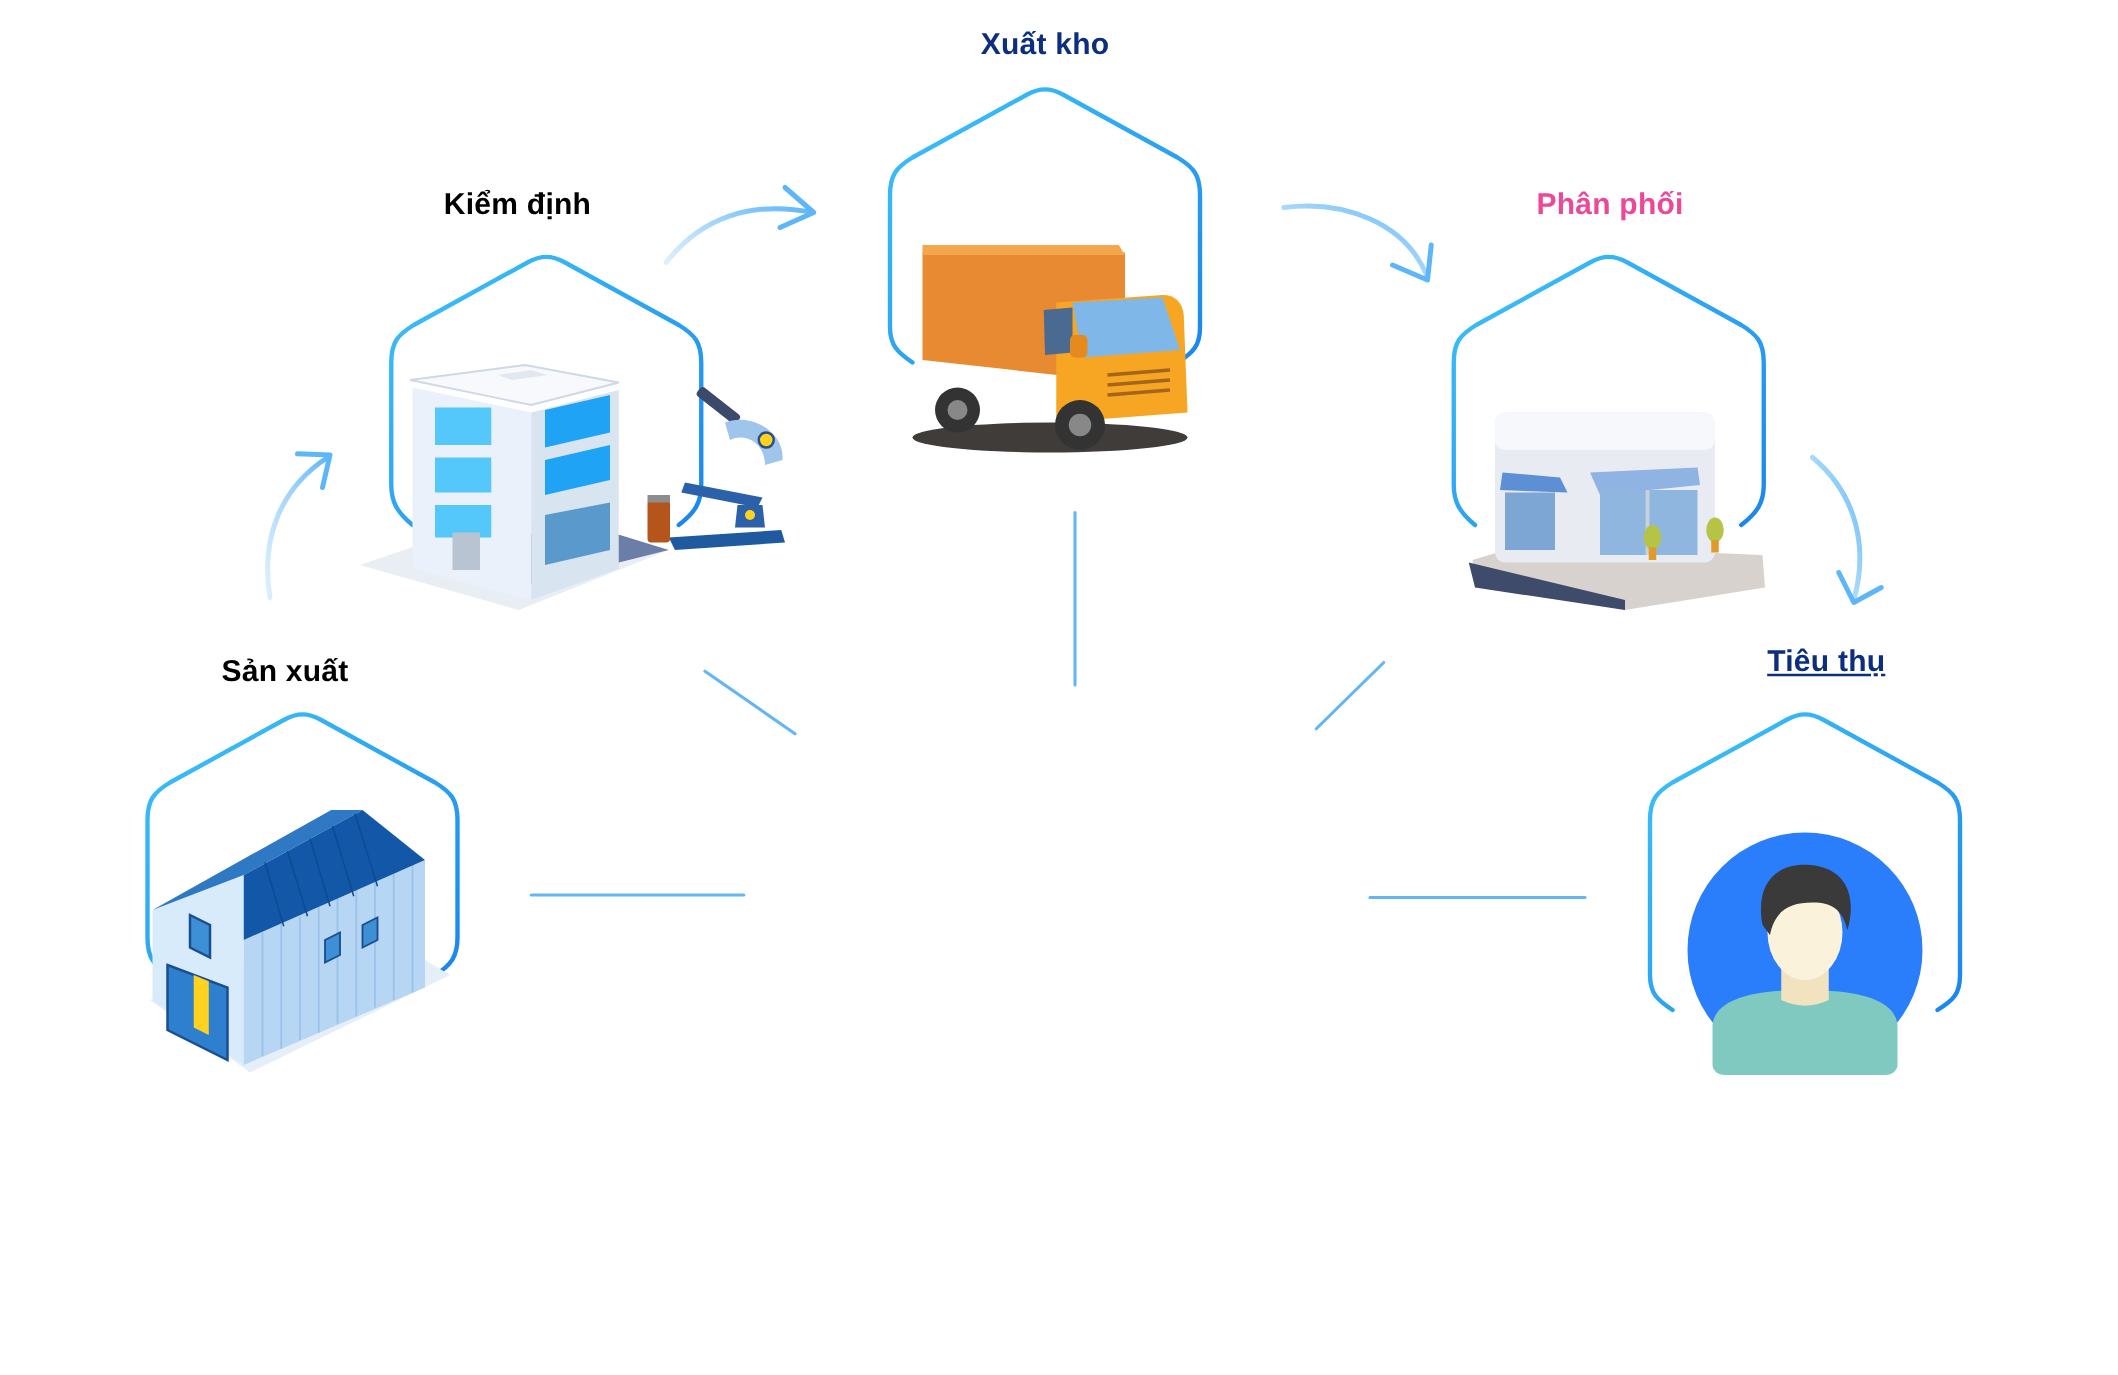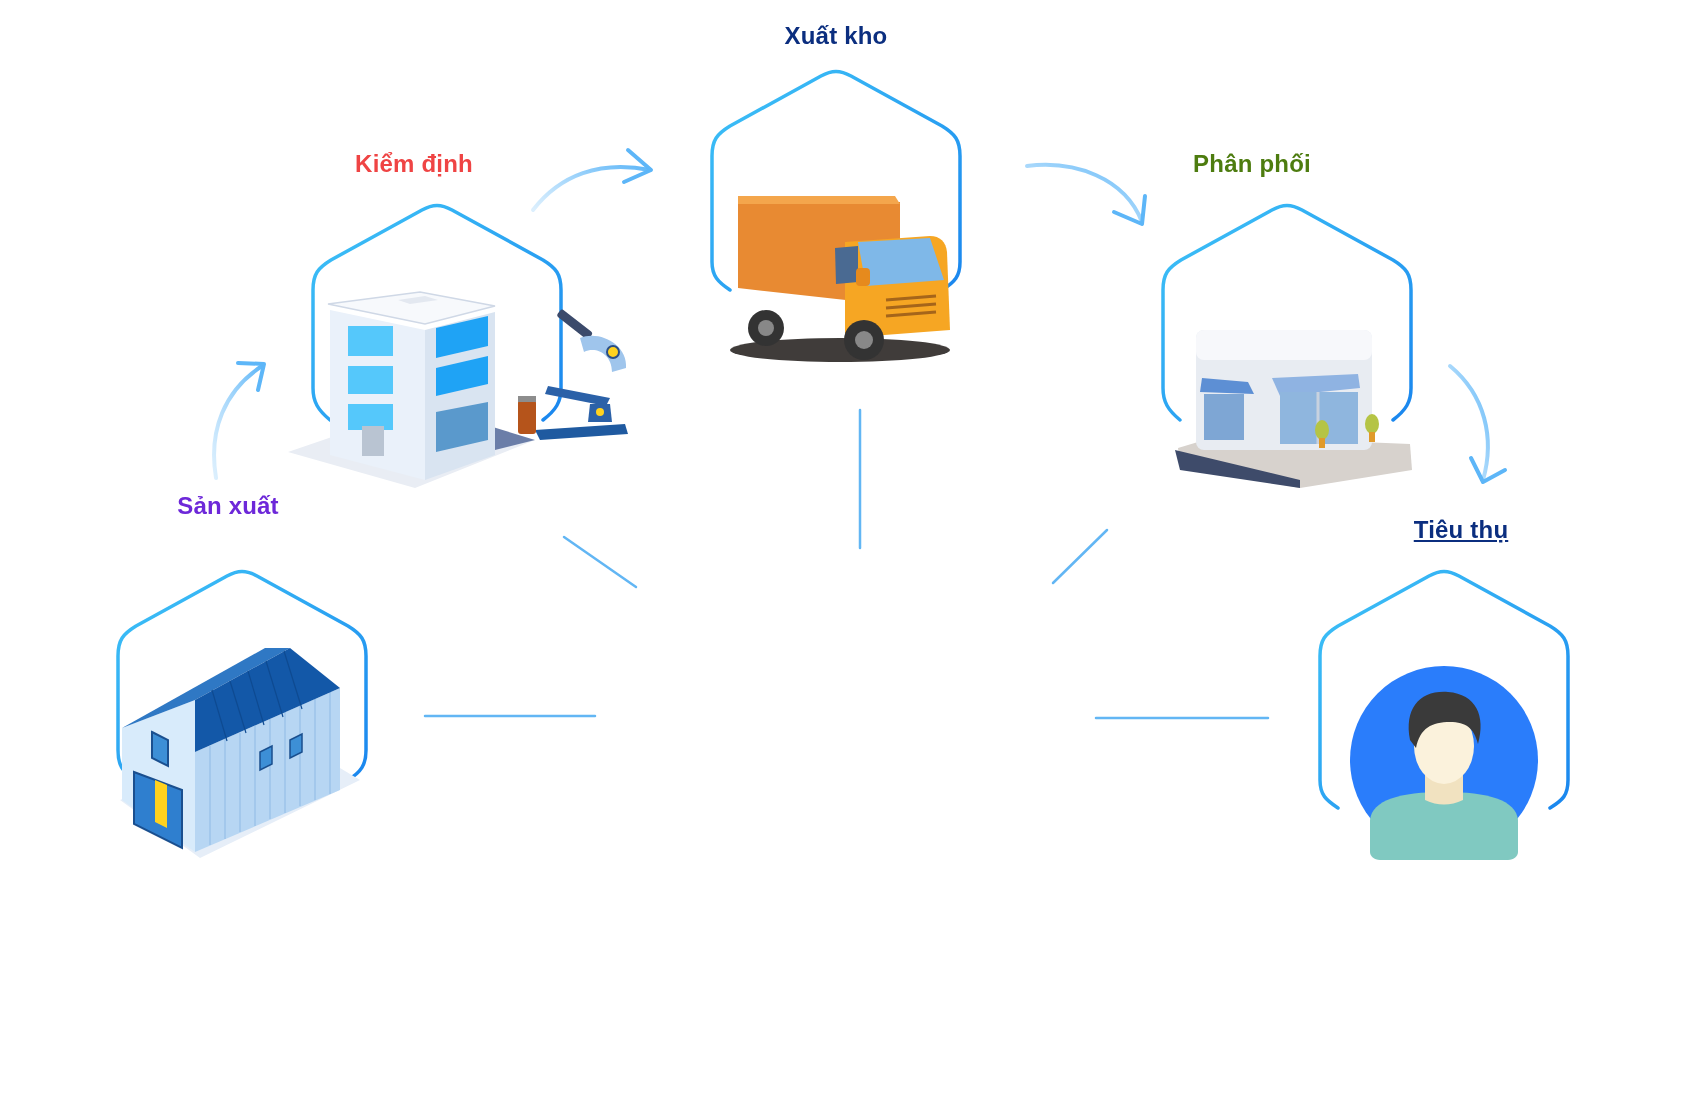--- a/index.html
+++ b/index.html
@@ -177,18 +177,18 @@
 
     <g>
       <circle cx="1444" cy="760" r="94" fill="#2a7dfb"></circle>
       <path d="M1370 820 C 1372 800, 1400 792, 1444 792 C 1488 792, 1516 800, 1518 820 L 1518 852 C 1518 856, 1514 860, 1508 860 L 1380 860 C 1374 860, 1370 856, 1370 852 Z" fill="#80c9c1"></path>
       <path d="M1425 770 L 1463 770 L 1463 800 C 1450 806, 1438 806, 1425 800 Z" fill="#f1e2c0"></path>
       <ellipse cx="1444" cy="746" rx="30" ry="38" fill="#fbf2dc"></ellipse>
       <path d="M1410 740 C 1404 708, 1420 690, 1448 692 C 1476 694, 1486 716, 1478 744 C 1474 728, 1466 722, 1450 722 C 1432 722, 1420 728, 1416 748 Z" fill="#3a3a3a"></path>
     </g>
   </svg>
 
-  <div class="label" style="left: 228px; top: 492px; color: #6d28d9;">Sản xuất</div>
-  <div class="label" style="left: 414px; top: 150px; color: #ef4444;">Kiểm định</div>
+  <div class="label" style="left: 228px; top: 524px; color: #000000;">Sản xuất</div>
+  <div class="label" style="left: 414px; top: 150px; color: #000000;">Kiểm định</div>
   <div class="label" style="left: 836px; top: 22px; color: rgb(11, 46, 127);">Xuất kho</div>
-  <div class="label" style="left: 1252px; top: 150px; color: #4d7c0f;">Phân phối</div>
+  <div class="label" style="left: 1288px; top: 150px; color: #ec4899;">Phân phối</div>
   <div class="label" style="left: 1461px; top: 516px; color: rgb(11, 46, 127); text-decoration: underline;">Tiêu thụ</div>
 </div>
 
 </body></html>

